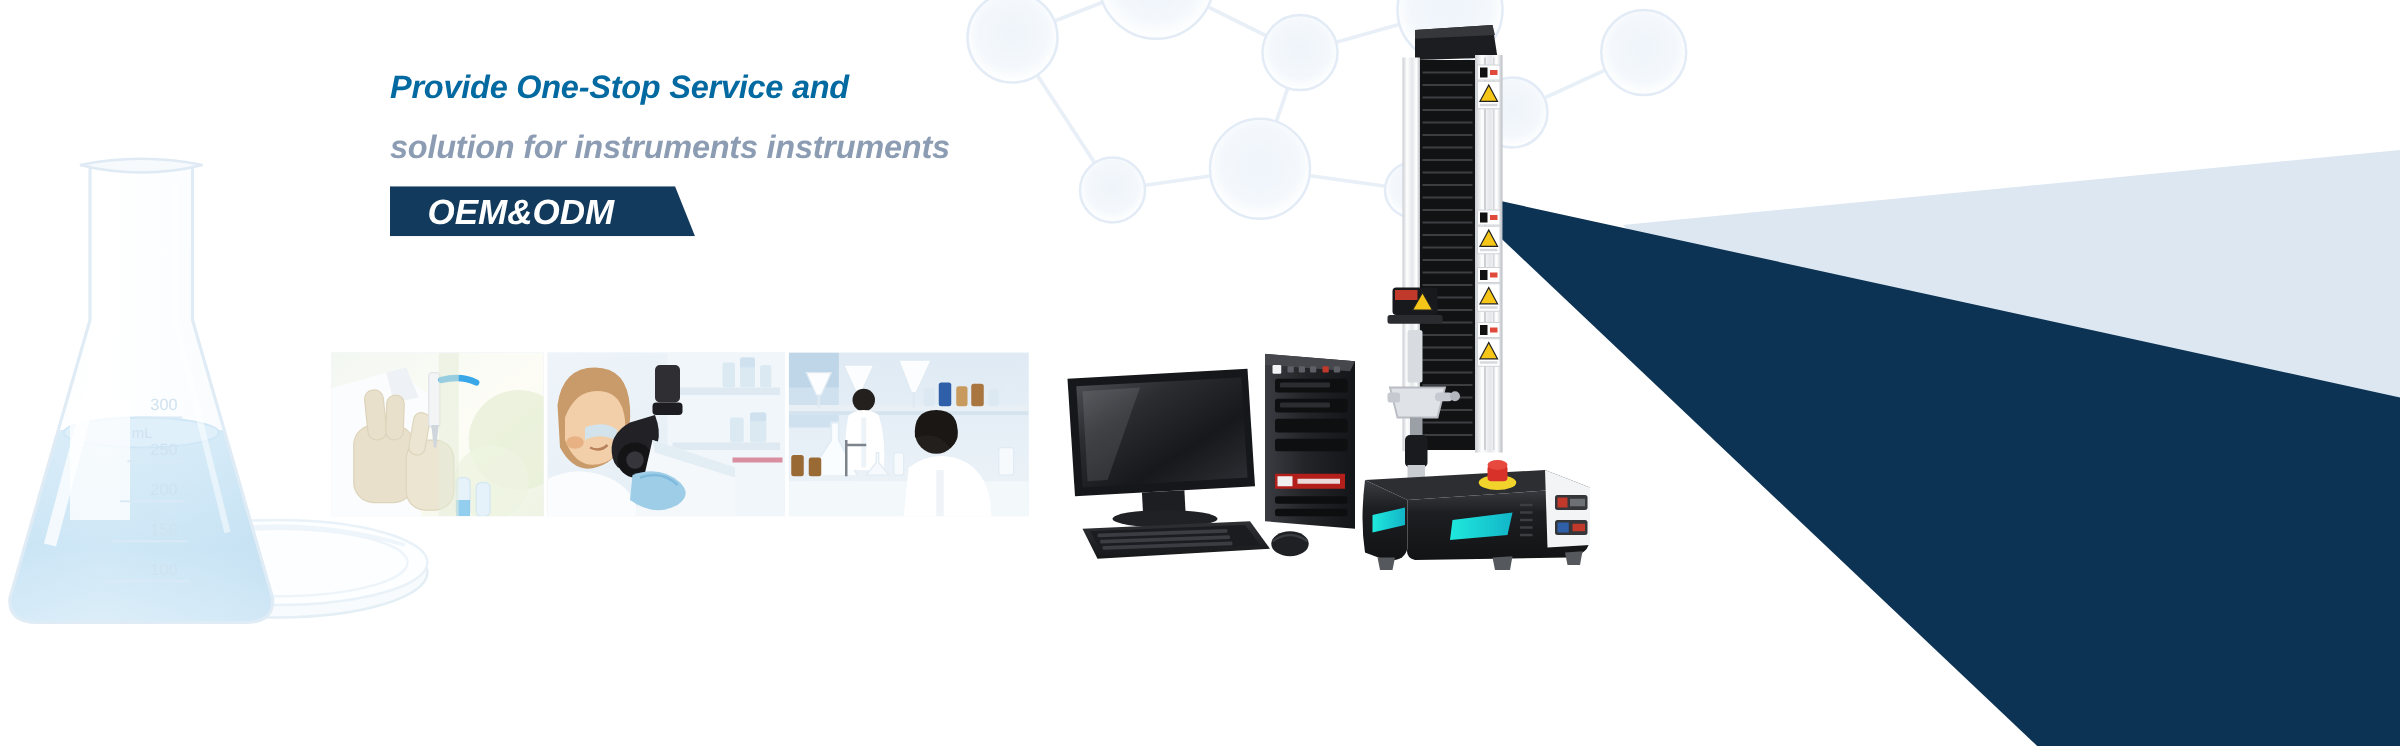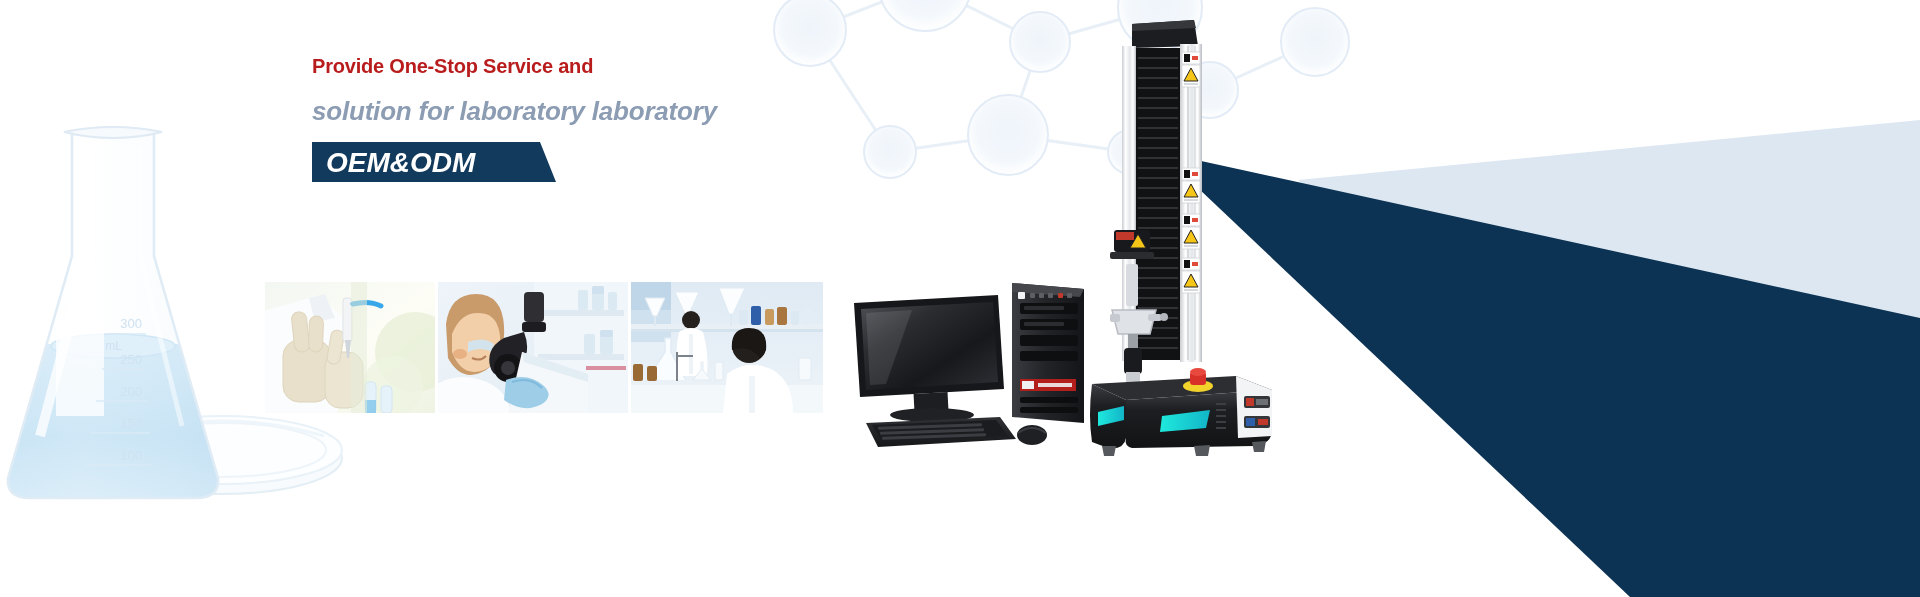--- a/index.html
+++ b/index.html
@@ -42,23 +42,24 @@
     pointer-events: none;
   }
 
   
   .copy-block {
     position: absolute;
     left: 312px; top: 56px;
     width: 560px;
   }
   .headline {
-    font-size: 20px;
+    font-size: 26px;
+    font-style: italic;
     font-weight: bold;
-    color: #b91c1c;
+    color: #0369a1;
     letter-spacing: -0.2px;
     line-height: 1.05;
     white-space: nowrap;
   }
   .subheadline {
     margin-top: 21px;
     font-size: 26px;
     font-style: italic;
     font-weight: bold;
     color: #8b9cb3;
@@ -72,21 +73,21 @@
     height: 40px;
     width: 244px;
   }
   .badge-shape {
     position: absolute;
     left: 0; top: 0;
     width: 244px; height: 40px;
   }
   .badge-label {
     position: absolute;
-    left: 14px; top: 5px;
+    left: 30px; top: 5px;
     font-size: 28px;
     font-style: italic;
     font-weight: bold;
     color: #ffffff;
     letter-spacing: 0px;
     white-space: nowrap;
     z-index: 2;
   }
 
   
@@ -232,21 +233,21 @@
           <line x1="96" y1="295" x2="148" y2="295"></line>
           <line x1="90" y1="327" x2="150" y2="327"></line>
           <line x1="84" y1="359" x2="152" y2="359"></line>
         </g>
       </g>
     </svg>
   </div>
 
   <div class="copy-block">
     <div class="headline">Provide One-Stop Service and</div>
-    <div class="subheadline">solution for laboratory laboratory</div>
+    <div class="subheadline">solution for instruments instruments</div>
     <div class="badge-wrap">
       <svg class="badge-shape" width="244" height="40" viewBox="0 0 244 40" xmlns="http://www.w3.org/2000/svg">
         <polygon points="0,0 228,0 244,40 0,40" fill="#123a5c"></polygon>
       </svg>
       <span class="badge-label">OEM&amp;ODM</span>
     </div>
   </div>
 
   <div class="photo-strip">
 

